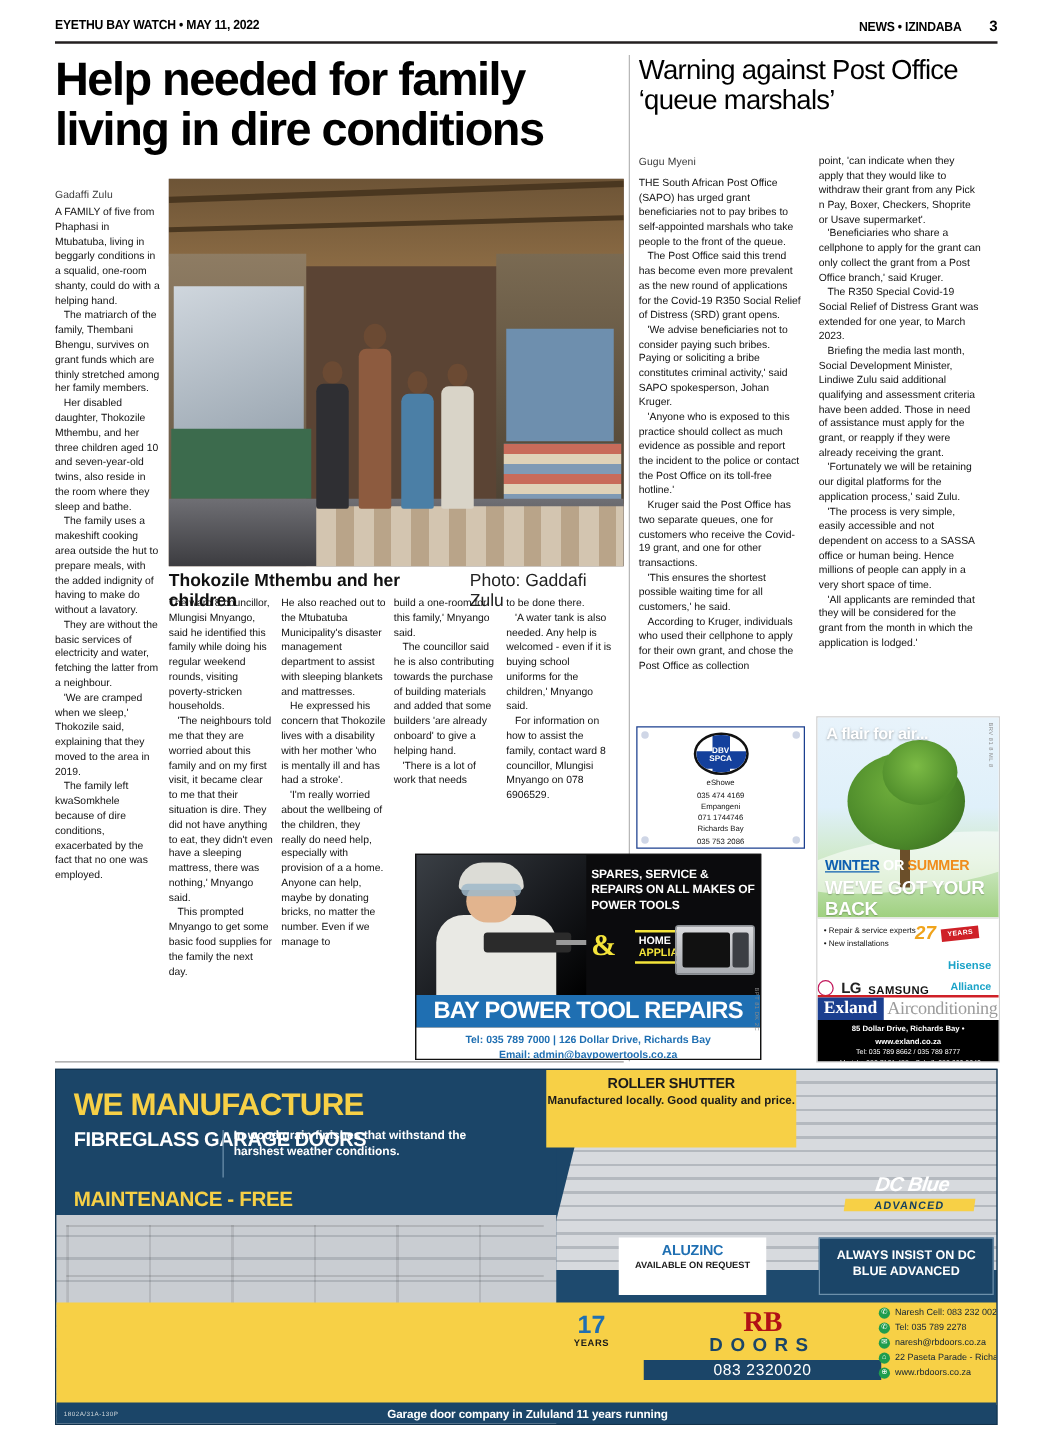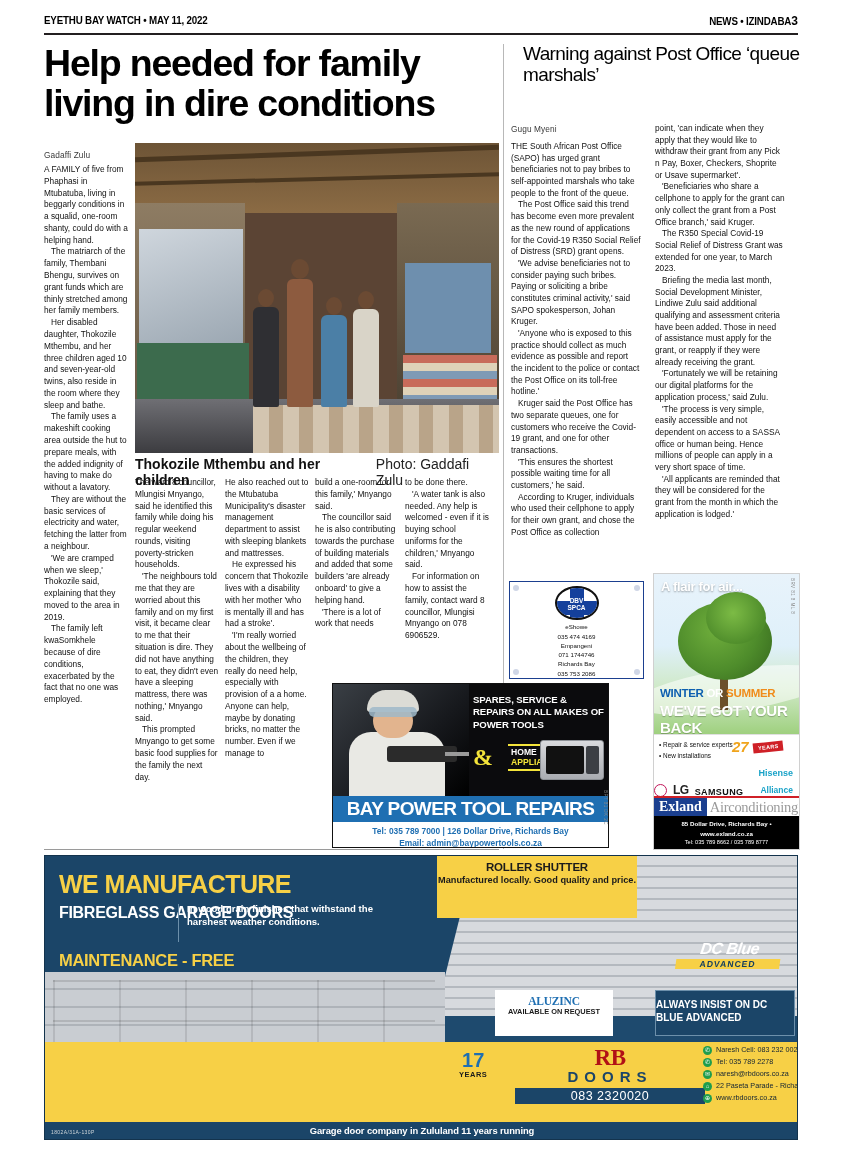--- a/index.html
+++ b/index.html
@@ -16,21 +16,21 @@
 
   
   .masthead {
     position:absolute; left:44px; top:14px; width:754px; height:26px;
     display:flex; align-items:flex-start; justify-content:space-between;
   }
   .masthead-left {
     font-size:10.5px; font-weight:bold; letter-spacing:-0.2px;
     transform:scaleX(0.93); transform-origin:left center;
   }
-  .masthead-right { display:flex; align-items:baseline; }
+  .masthead-right { display:flex; align-items:baseline; gap:22px; }
   .masthead-section {
     font-size:10.5px; font-weight:bold; letter-spacing:-0.2px;
     transform:scaleX(0.93); transform-origin:right center;
   }
   .masthead-pageno { font-size:12px; font-weight:bold; }
   .rule-top { position:absolute; left:44px; top:33px; width:754px; height:2px; background:#231f20; }
 
   
   .vrule { position:absolute; background:#b8b8b8; width:1px; }
 
@@ -75,22 +75,22 @@
   }
   .lower-col p { margin:0; text-indent:7px; }
   .lower-col p.first { text-indent:0; }
   .lc0 { left:0; } .lc1 { left:90px; } .lc2 { left:180px; } .lc3 { left:270px; }
 
   .rule-below-left { position:absolute; left:44px; top:849px; width:455px; height:1px; background:#9a9a9a; }
 
   
   .headline-right {
     position:absolute; left:511px; top:44px; width:290px;
-    font-size:19px; line-height:1.1; font-weight:normal;
-    letter-spacing:-0.6px; color:#000;margin-left:12px;
+    font-size:22px; line-height:1.1; font-weight:normal;
+    letter-spacing:-0.6px; color:#000;
   }
   .byline-right { left:511px; top:124px; }
 
   .right-col {
     position:absolute; width:130px; font-size:8.3px; line-height:1.41; color:#111;
   }
   .right-col p { margin:0; text-indent:7px; }
   .right-col p.first { text-indent:0; }
   .rc0 { left:511px; top:141px; }
   .rc1 { left:655px; top:123px; }
@@ -136,21 +136,21 @@
     background:radial-gradient(circle at 40% 35%, #6fae3c 0%, #4e8c2b 55%, #33641c 100%);
   }
   .ex-tree-crown2 {
     position:absolute; left:52px; top:18px; width:60px; height:52px; border-radius:50%;
     background:radial-gradient(circle at 45% 40%, #7cbb45 0%, #4f8d2b 70%);
   }
   .ex-swoosh { position:absolute; left:-20px; top:95px; width:200px; height:42px; background:rgba(255,255,255,.55); transform:rotate(-8deg); border-radius:50%; }
   .ex-winter {
     position:absolute; left:6px; top:113px; font-size:11.5px; font-weight:bold; letter-spacing:-0.3px;
   }
-  .ex-w { color:#0d5fb0; } .ex-or { color:#ffffff; } .ex-s { color:#f08c1b; }
+  .ex-w { color:#0d5fb0;text-decoration:underline; } .ex-or { color:#ffffff; } .ex-s { color:#f08c1b; }
   .ex-got {
     position:absolute; left:6px; top:128px; font-size:15px; font-weight:bold; color:#ffffff;
     letter-spacing:-0.3px; text-shadow:0 1px 1px rgba(0,0,0,.25);
   }
   .ex-mid { position:relative; height:62px; background:#fff; border-top:1px solid #e0e0e0; }
   .ex-bullets { position:absolute; left:5px; top:5px; font-size:6.4px; line-height:1.7; color:#111; }
   .ex-years {
     position:absolute; right:5px; top:3px; width:62px; height:22px;
   }
   .ex-years .num { position:absolute; left:0; top:0; font-size:15px; font-weight:bold; color:#f0a41c; font-style:italic; }
@@ -263,25 +263,25 @@
   .rb-dcblue {
     position:absolute; right:16px; top:84px; width:104px; text-align:center;
     transform:skewX(-8deg);
   }
   .rb-dcblue .d1 { font-size:16px; font-weight:bold; color:#ffffff; font-style:italic; letter-spacing:-0.5px; }
   .rb-dcblue .d2 { background:#f7d046; color:#17405f; font-size:8.6px; font-weight:bold; letter-spacing:1px; margin-top:1px; }
   .rb-aluzinc {
     position:absolute; left:450px; top:134px; width:118px; height:46px; background:#ffffff;
     text-align:center; padding-top:5px;
   }
-  .rb-aluzinc .a1 { font-size:11.5px; font-weight:bold; color:#1f6fb2; letter-spacing:-0.2px;font-family:Liberation Serif, serif; }
+  .rb-aluzinc .a1 { font-size:11.5px; font-weight:bold; color:#1f6fb2; letter-spacing:-0.2px; }
   .rb-aluzinc .a2 { font-size:7.4px; font-weight:bold; color:#1b1b1b; line-height:1.3; }
   .rb-always {
     position:absolute; left:610px; top:134px; width:140px; height:46px; background:#1b4568;
-    border:1px solid #6d90ab; text-align:left; padding-top:8px;
+    border:1px solid #6d90ab; text-align:center; padding-top:8px;
   }
   .rb-always div { font-size:10px; font-weight:bold; color:#ffffff; line-height:1.25; }
   .rb-lowerband { position:absolute; left:0; top:186px; width:754px; height:82px; background:#f7d046; }
   .rb-17 { position:absolute; left:414px; top:194px; text-align:center; }
   .rb-17 .n { font-size:20px; font-weight:bold; color:#1f6fb2; line-height:1; }
   .rb-17 .y { font-size:7.5px; font-weight:bold; color:#1b1b1b; letter-spacing:0.5px; }
   .rb-logo { position:absolute; left:470px; top:190px; width:190px; text-align:center; }
   .rb-logo .rb { font-size:23px; font-weight:bold; color:#b11116; line-height:1; letter-spacing:-0.5px; font-family:"Liberation Serif", serif; }
   .rb-logo .doors { font-size:15px; font-weight:bold; color:#1b4568; letter-spacing:6px; line-height:1.1; }
   .rb-logo .phone { background:#1b4568; color:#fff; font-size:12.5px; font-weight:normal; letter-spacing:0.5px; margin-top:2px; padding:1px 0; }

